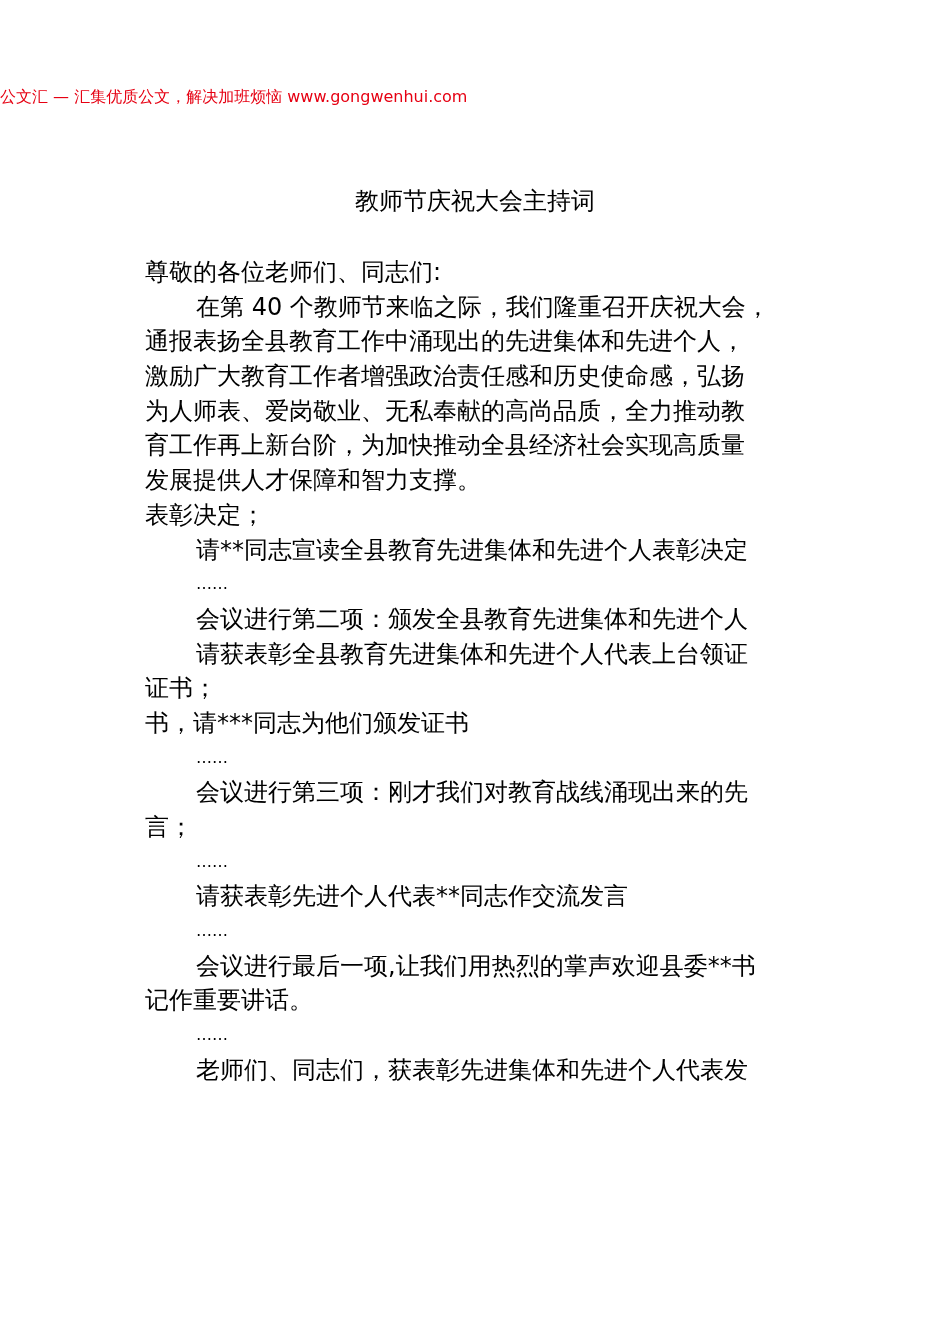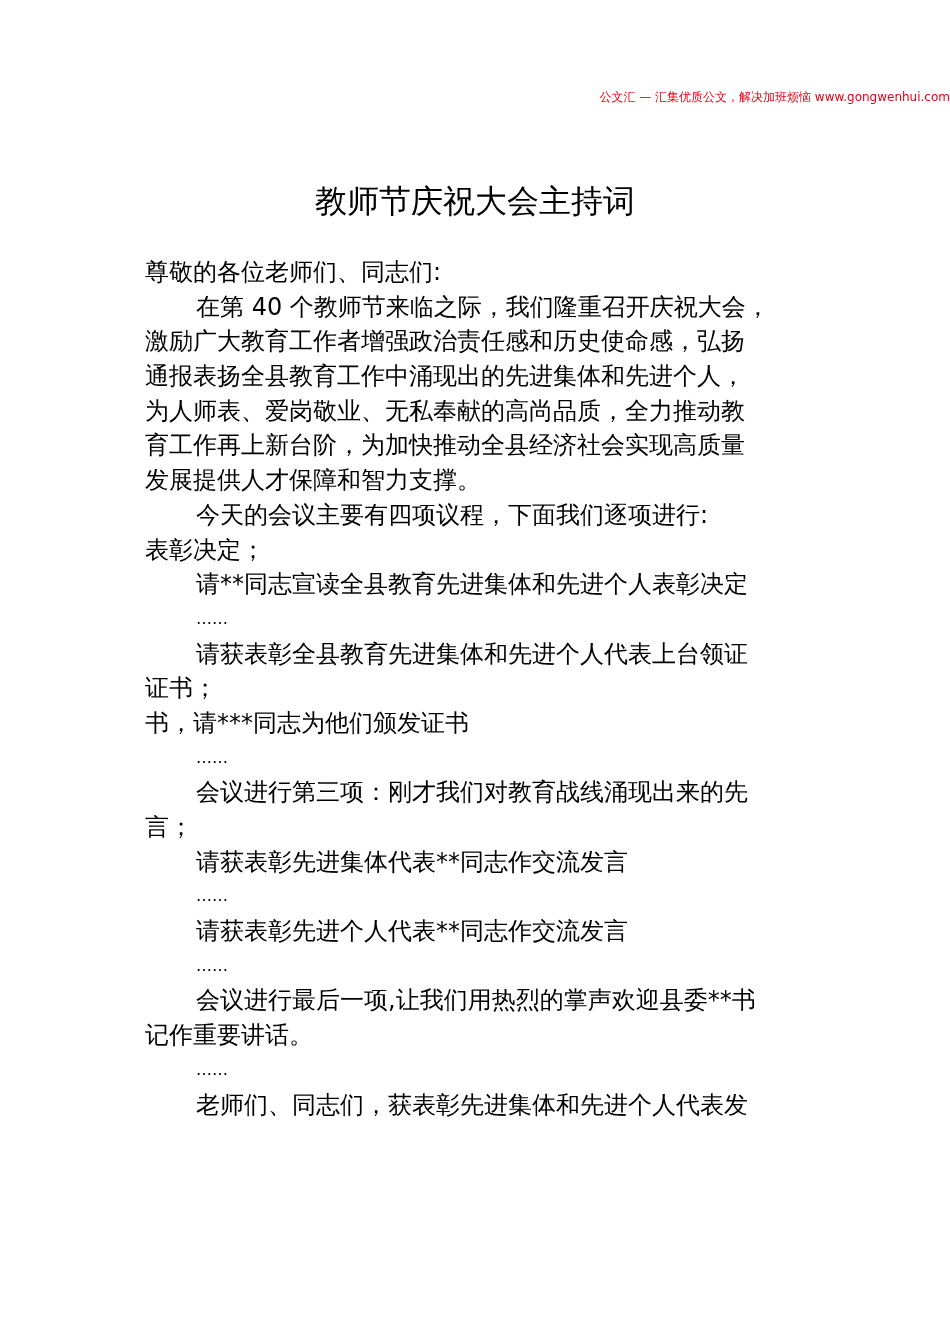--- a/index.html
+++ b/index.html
@@ -13,33 +13,33 @@
       position: relative;
       overflow: hidden;
       font-family: "DejaVu Sans", "Liberation Sans", sans-serif;
       color: #000000;
     }
     .header-banner {
       position: absolute;
       top: 84px;
       left: 0;
       width: 950px;
-      text-align: right;
-      font-size: 12px;
+      text-align: left;
+      font-size: 16px;
       line-height: 26px;
       color: #e60012;
       white-space: nowrap;
     }
     .doc-title {
       position: absolute;
       top: 176px;
       left: 0;
       width: 950px;
       text-align: center;
-      font-size: 32px;
+      font-size: 24px;
       line-height: 50px;
       color: #000000;
       letter-spacing: 0px;
     }
     .doc-body {
       position: absolute;
       top: 255px;
       left: 145px;
       width: 665px;
       font-size: 24px;
@@ -62,36 +62,35 @@
 </head>
 <body>
 
 <div class="header-banner">公文汇 — 汇集优质公文，解决加班烦恼 www.gongwenhui.com</div>
 
 <h1 class="doc-title" style="margin:0;font-weight:normal;">教师节庆祝大会主持词</h1>
 
 <div class="doc-body">
   <span class="line">尊敬的各位老师们、同志们:</span>
   <span class="line indent">在第 40 个教师节来临之际，我们隆重召开庆祝大会，</span>
+  <span class="line">通报表扬全县教育工作中涌现出的先进集体和先进个人，</span>
   <span class="line">激励广大教育工作者增强政治责任感和历史使命感，弘扬</span>
-  <span class="line">通报表扬全县教育工作中涌现出的先进集体和先进个人，</span>
   <span class="line">为人师表、爱岗敬业、无私奉献的高尚品质，全力推动教</span>
   <span class="line">育工作再上新台阶，为加快推动全县经济社会实现高质量</span>
   <span class="line">发展提供人才保障和智力支撑。</span>
-  <span class="line indent">今天的会议主要有四项议程，下面我们逐项进行:</span>
   <span class="line">表彰决定；</span>
   <span class="line indent">请**同志宣读全县教育先进集体和先进个人表彰决定</span>
   <span class="line indent ellipsis">……</span>
+  <span class="line indent">会议进行第二项：颁发全县教育先进集体和先进个人</span>
   <span class="line indent">请获表彰全县教育先进集体和先进个人代表上台领证</span>
   <span class="line">证书；</span>
   <span class="line">书，请***同志为他们颁发证书</span>
   <span class="line indent ellipsis">……</span>
   <span class="line indent">会议进行第三项：刚才我们对教育战线涌现出来的先</span>
   <span class="line">言；</span>
-  <span class="line indent">请获表彰先进集体代表**同志作交流发言</span>
   <span class="line indent ellipsis">……</span>
   <span class="line indent">请获表彰先进个人代表**同志作交流发言</span>
   <span class="line indent ellipsis">……</span>
   <span class="line indent">会议进行最后一项,让我们用热烈的掌声欢迎县委**书</span>
   <span class="line">记作重要讲话。</span>
   <span class="line indent ellipsis">……</span>
   <span class="line indent">老师们、同志们，获表彰先进集体和先进个人代表发</span>
 </div>
 
 </body></html>

